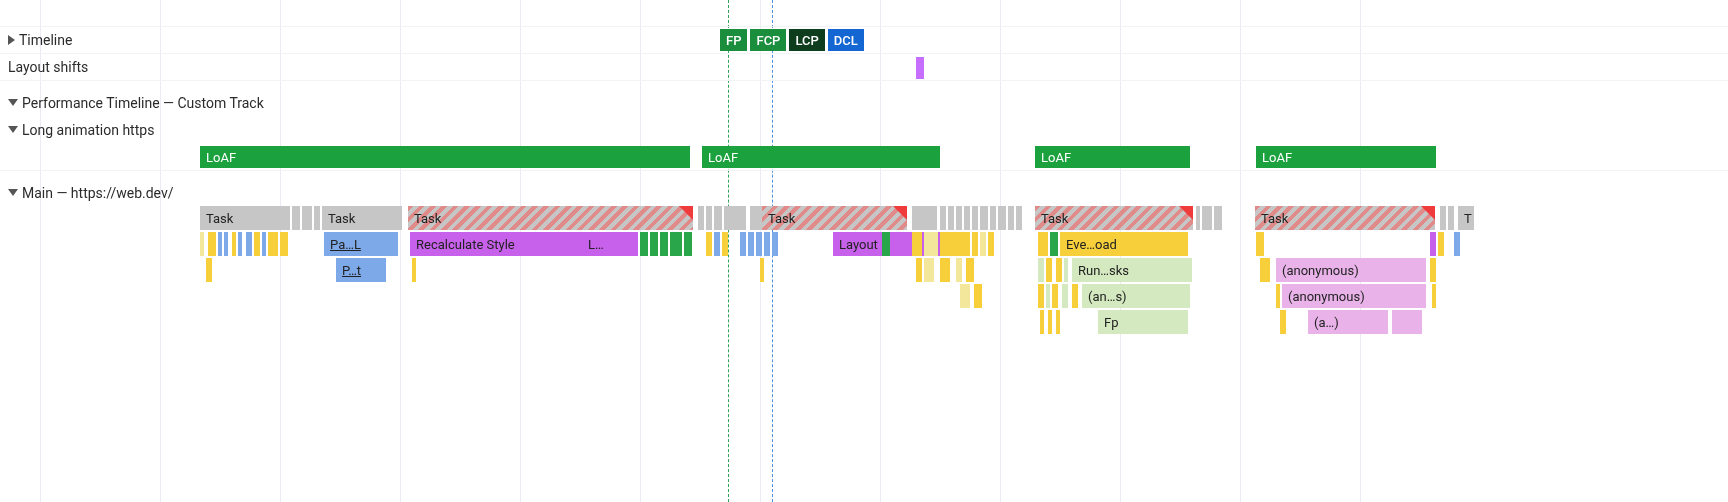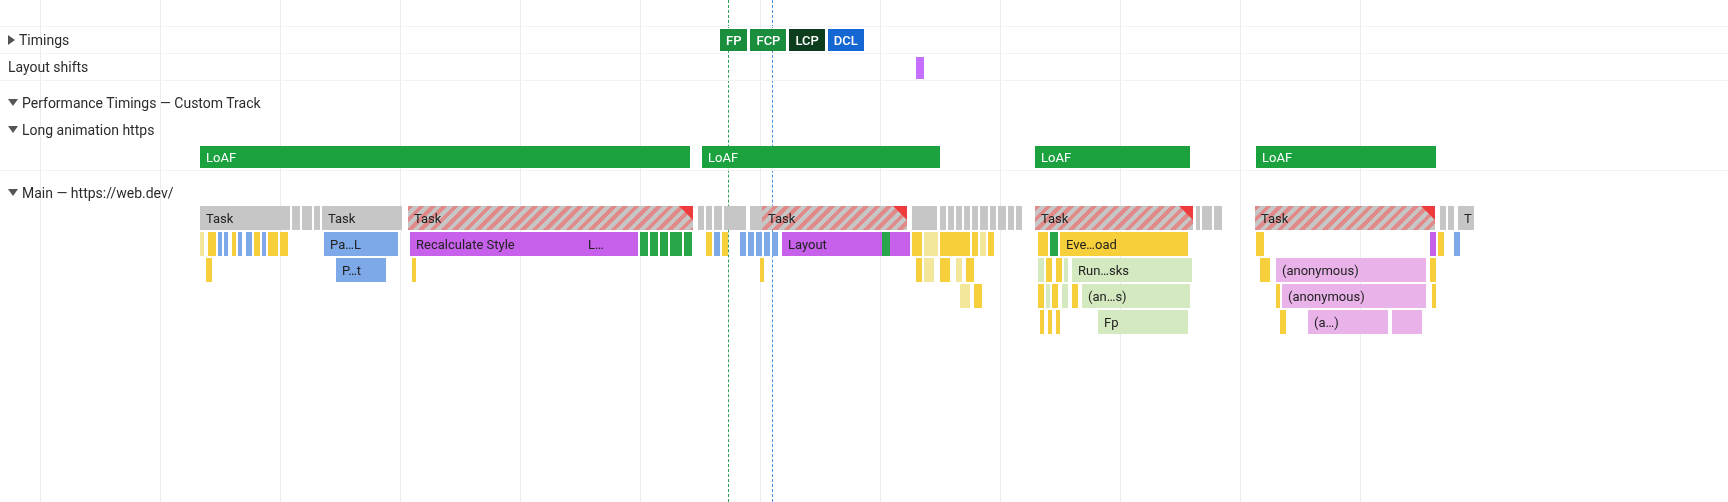--- a/index.html
+++ b/index.html
@@ -132,21 +132,21 @@
     border-left: 14px solid transparent;
   }
   .hatched {
     background-image: repeating-linear-gradient(
       135deg,
       #e08a8a 0px, #e08a8a 4px,
       #c6c6c6 4px, #c6c6c6 8px
     );
   }
   .c-yellow  { background: #f6cf3a; }
-  .c-blue    { background: #7ea9e8; }
+  .c-blue    { background: #7ea9e8; text-decoration: underline; }
   .c-purple  { background: #c760ea; color:#222; }
   .c-green   { background: #2aa64a; }
   .c-lgreen  { background: #d4e9bf; }
   .c-pink    { background: #e9b3e9; }
   .c-lyellow { background: #f2e79a; }
   .thin { padding-left:0; }
 </style>
 </head>
 <body>
 
@@ -166,21 +166,21 @@
   </div>
 
 <div class="dashed-marker dashed-green" id="marker-green" style="left: 728px;"></div>
 <div class="dashed-marker dashed-blue" id="marker-blue" style="left: 772px;"></div>
 
 <div class="track-row"></div>
 
 <div class="track-row">
   <div class="track-label">
     <span class="triangle tri-right"></span>
-    <span>Timings</span>
+    <span>Timeline</span>
   </div>
   <div class="timing-badges" style="left:720px" id="timing-badges">
       <div class="timing-badge badge-green">FP</div>
       <div class="timing-badge badge-green">FCP</div>
       <div class="timing-badge badge-dgreen">LCP</div>
       <div class="timing-badge badge-blue">DCL</div>
     </div>
 </div>
 
 <div class="track-row">
@@ -188,21 +188,21 @@
     <span>Layout shifts</span>
   </div>
   <div class="layout-shift" id="layout-shift" style="left: 916px; width: 8px;"></div>
 </div>
 
 <div class="track-row" style="height:8px;border:none"></div>
 
 <div class="track-row" style="border:none">
   <div class="track-label">
     <span class="triangle tri-down"></span>
-    <span>Performance Timings — Custom Track</span>
+    <span>Performance Timeline — Custom Track</span>
   </div>
 </div>
 
 <div class="track-row" style="border:none">
   <div class="track-label indent-1">
     <span class="triangle tri-down"></span>
     <span>Long animation https</span>
   </div>
 </div>
 
@@ -277,21 +277,21 @@
       <div class="flame-block c-green thin" style="left: 670px; width: 12px;"></div>
       <div class="flame-block c-green thin" style="left: 684px; width: 8px;"></div>
       <div class="flame-block c-yellow thin" style="left: 706px; width: 6px;"></div>
       <div class="flame-block c-blue thin" style="left: 714px; width: 6px;"></div>
       <div class="flame-block c-yellow thin" style="left: 722px; width: 6px;"></div>
       <div class="flame-block c-blue thin" style="left: 740px; width: 6px;"></div>
       <div class="flame-block c-blue thin" style="left: 748px; width: 6px;"></div>
       <div class="flame-block c-blue thin" style="left: 756px; width: 6px;"></div>
       <div class="flame-block c-blue thin" style="left: 764px; width: 6px;"></div>
       <div class="flame-block c-blue thin" style="left: 772px; width: 6px;"></div>
-      <div class="flame-block c-purple" style="left: 782px; width: 112px;">Layout</div>
+      <div class="flame-block c-purple" style="left: 833px; width: 112px;">Layout</div>
       <div class="flame-block c-green thin" style="left: 882px; width: 8px;"></div>
       <div class="flame-block c-purple thin" style="left: 892px; width: 18px;"></div>
       <div class="flame-block c-yellow thin" style="left: 912px; width: 10px;"></div>
       <div class="flame-block c-lyellow thin" style="left: 924px; width: 14px;"></div>
       <div class="flame-block c-yellow thin" style="left: 940px; width: 30px;"></div>
       <div class="flame-block c-yellow thin" style="left: 972px; width: 6px;"></div>
       <div class="flame-block c-lyellow thin" style="left: 980px; width: 6px;"></div>
       <div class="flame-block c-yellow thin" style="left: 988px; width: 6px;"></div>
       <div class="flame-block c-yellow thin" style="left: 1038px; width: 10px;"></div>
       <div class="flame-block c-green thin" style="left: 1050px; width: 8px;"></div>

